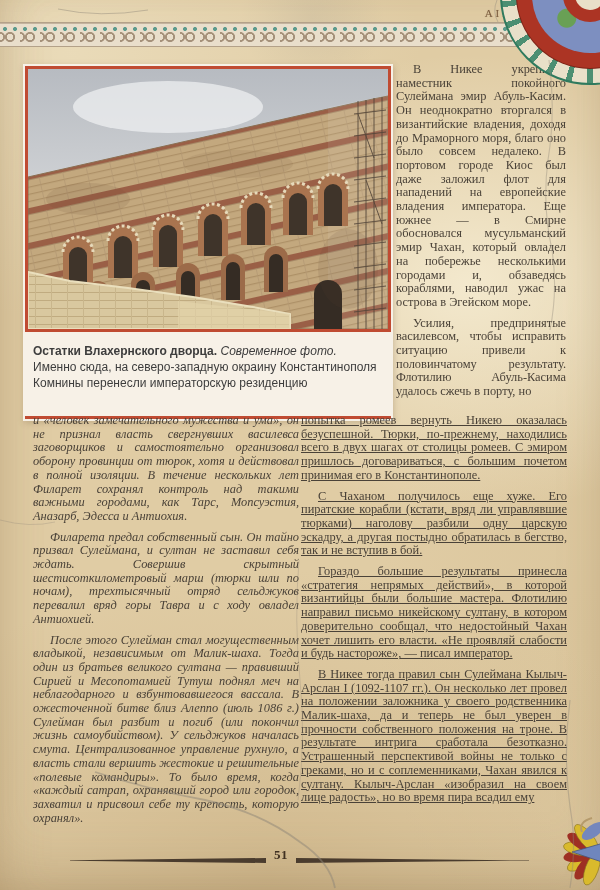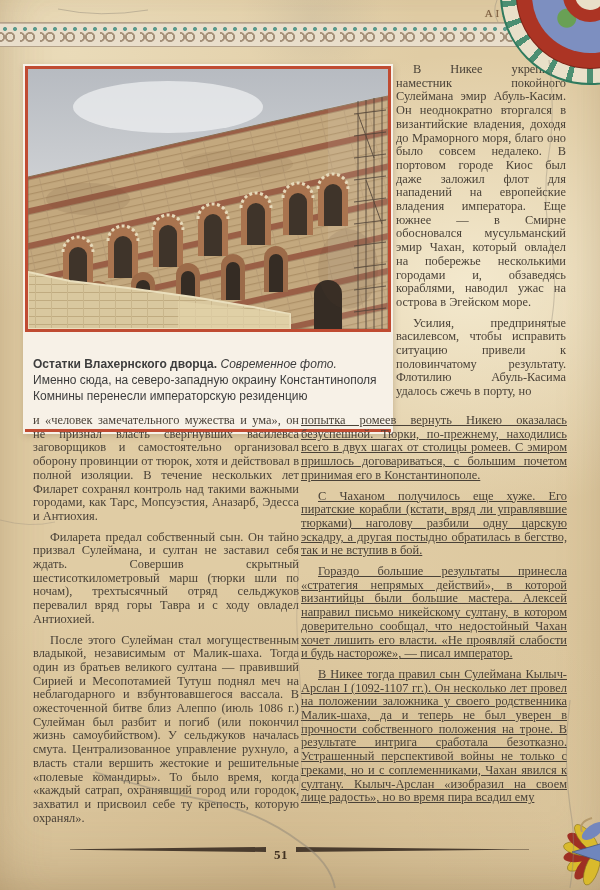--- a/index.html
+++ b/index.html
@@ -50,33 +50,33 @@
         radial-gradient(circle at 34% 30%, #8ab269 0 9px, rgba(0,0,0,0) 10px),
         radial-gradient(circle at 50% 52%, #d8c23a 0 3px, rgba(0,0,0,0) 4px),
         radial-gradient(circle at 22% 48%, #d8c23a 0 2.5px, rgba(0,0,0,0) 3.5px);}
   .m4{width:54px;height:54px;background:#ac3424;}
   .m5{width:30px;height:30px;background:#e9e0c9;}
   
   figure{position:absolute;left:23px;top:64px;width:366px;margin:0;padding:2px;
     background:#f7f1e7;z-index:2;box-shadow:1px 2px 6px rgba(110,85,55,.25);}
   .photo{border:3px solid #c04b32;height:260px;overflow:hidden;background:#ccd0d4;}
   figcaption{font:12px/16px "Liberation Sans", sans-serif;color:#3d3d3d;
-    padding:24px 9px 9px 8px;border-bottom:3px solid #c04b32;min-height:64px;}
+    padding:11px 9px 9px 8px;border-bottom:3px solid #c04b32;min-height:64px;}
   
   .col{position:absolute;color:#4a4238;font-size:12.4px;line-height:13.7px;
     text-align:justify;z-index:2;}
   .col p{margin:0;}
   .col p + p{margin-top:7px;}
   .indent{text-indent:17px;}
   .sidebar{left:396px;top:63px;width:170px;}
-  .col-left{left:33px;top:414px;width:266px;}
+  .col-left{left:33px;top:414px;width:266px;font-style:italic;}
   .col-right{left:301px;top:414px;width:266px;text-decoration:underline;}
   
   .footer{position:absolute;left:70px;top:847px;width:462px;display:flex;
-    align-items:flex-start;z-index:2;}
+    align-items:flex-end;z-index:2;}
   .rule{height:5px;background:#4a3c2e;}
   .rule-left{width:196px;clip-path:polygon(0 47%,100% 0,100% 100%,0 53%);margin-right:8px;}
   .rule-right{width:233px;clip-path:polygon(0 0,100% 47%,100% 53%,0 100%);margin-left:8px;}
   .page-number{font-weight:bold;font-size:13px;color:#403122;letter-spacing:.5px;}
   
   .cracks{position:absolute;inset:0;z-index:4;pointer-events:none;}
   .flower{position:absolute;top:810px;right:-14px;width:74px;height:80px;z-index:3;}
 </style>
 </head>
 <body>
@@ -217,21 +217,21 @@
 
   <div class="col col-left">
     <p>и «человек замечательного мужества и ума», он не признал власть свергнувших василевса заговорщиков и самостоятельно организовал оборону провинции от тюрок, хотя и действовал в полной изоляции. В течение нескольких лет Филарет сохранял контроль над такими важными городами, как Тарс, Мопсуэстия, Аназарб, Эдесса и Антиохия.</p>
     <p class="indent">Филарета предал собственный сын. Он тайно призвал Сулеймана, и султан не заставил себя ждать. Совершив скрытный шестисоткилометровый марш (тюрки шли по ночам), трехтысячный отряд сельджуков перевалил вряд горы Тавра и с ходу овладел Антиохией.</p>
     <p class="indent">После этого Сулейман стал могущественным владыкой, независимым от Малик-шаха. Тогда один из братьев великого султана — правивший Сирией и Месопотамией Тутуш поднял меч на неблагодарного и взбунтовавшегося вассала. В ожесточенной битве близ Алеппо (июль 1086 г.) Сулейман был разбит и погиб (или покончил жизнь самоубийством). У сельджуков началась смута. Централизованное управление рухнуло, а власть стали вершить жестокие и решительные «полевые командиры». То было время, когда «каждый сатрап, охранявший город или городок, захватил и присвоил себе ту крепость, которую охранял».</p>
   </div>
 
   <div class="col col-right">
     <p>попытка ромеев вернуть Никею оказалась безуспешной. Тюрки, по-прежнему, находились всего в двух шагах от столицы ромеев. С эмиром пришлось договариваться, с большим почетом принимая его в Константинополе.</p>
     <p class="indent">С Чаханом получилось еще хуже. Его пиратские корабли (кстати, вряд ли управлявшие тюрками) наголову разбили одну царскую эскадру, а другая постыдно обратилась в бегство, так и не вступив в бой.</p>
-    <p class="indent">Гораздо большие результаты принесла «стратегия непрямых действий», в которой византийцы были большие мастера. Алексей направил письмо никейскому султану, в котором доверительно сообщал, что недостойный Чахан хочет лишить его власти. «Не проявляй слабости и будь настороже», — писал император.</p>
+    <p class="indent">Гораздо большие результаты принесла «стратегия непрямых действий», в которой византийцы были большие мастера. Флотилию направил письмо никейскому султану, в котором доверительно сообщал, что недостойный Чахан хочет лишить его власти. «Не проявляй слабости и будь настороже», — писал император.</p>
     <p class="indent">В Никее тогда правил сын Сулеймана Кылыч-Арслан I (1092-1107 гг.). Он несколько лет провел на положении заложника у своего родственника Малик-шаха, да и теперь не был уверен в прочности собственного положения на троне. В результате интрига сработала безотказно. Устрашенный перспективой войны не только с греками, но и с соплеменниками, Чахан явился к султану. Кылыч-Арслан «изобразил на своем лице радость», но во время пира всадил ему</p>
   </div>
 
   <div class="footer">
     <div class="rule rule-left"></div>
     <div class="page-number">51</div>
     <div class="rule rule-right"></div>
   </div>
 
   <div class="flower">

